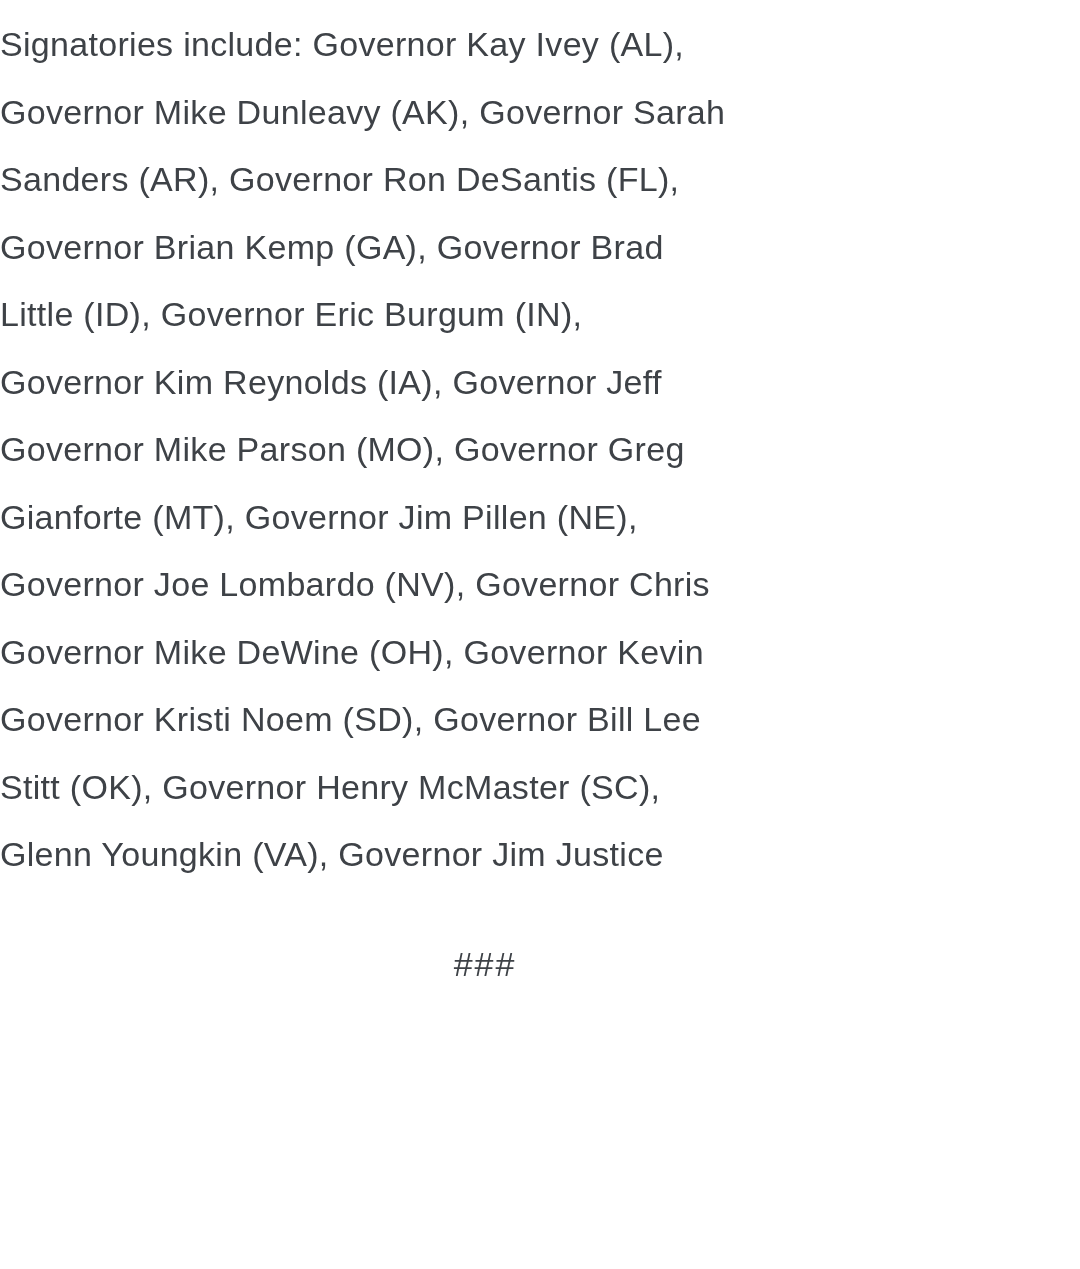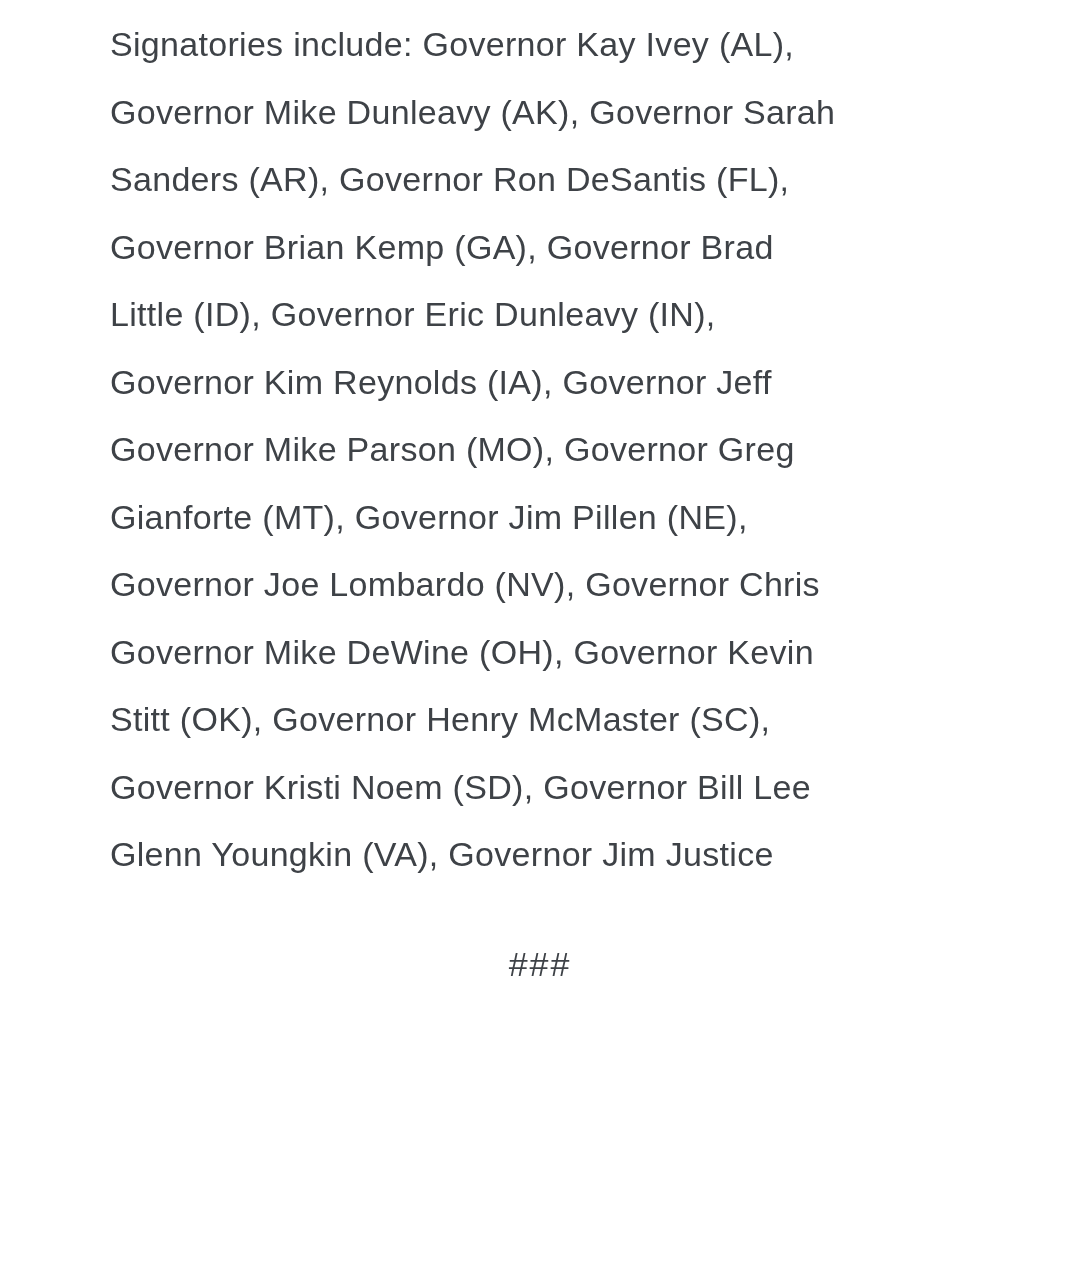--- a/index.html
+++ b/index.html
@@ -9,21 +9,20 @@
     font-family: "Liberation Sans", sans-serif;
   }
   .page {
     width: 1080px;
     height: 1269px;
     background: #ffffff;
     overflow: hidden;
   }
   .press-release-body {
     padding-top: 11px;
-    padding-left: 110px;
     padding-right: 60px;
     color: #3e4247;
     font-size: 34px;
     letter-spacing: 0.3px;
     font-weight: 400;
   }
   .text-line {
     display: block;
     height: 67.5px;
     line-height: 67.5px;
@@ -45,25 +44,25 @@
 </head>
 <body>
 
 <div class="page">
   <div class="press-release-body">
     <p class="paragraph">
       <span class="text-line">Signatories include: Governor Kay Ivey (AL),</span>
       <span class="text-line">Governor Mike Dunleavy (AK), Governor Sarah</span>
       <span class="text-line">Sanders (AR), Governor Ron DeSantis (FL),</span>
       <span class="text-line">Governor Brian Kemp (GA), Governor Brad</span>
-      <span class="text-line">Little (ID), Governor Eric Dunleavy (IN),</span>
+      <span class="text-line">Little (ID), Governor Eric Burgum (IN),</span>
       <span class="text-line">Governor Kim Reynolds (IA), Governor Jeff</span>
       <span class="text-line">Governor Mike Parson (MO), Governor Greg</span>
       <span class="text-line">Gianforte (MT), Governor Jim Pillen (NE),</span>
       <span class="text-line">Governor Joe Lombardo (NV), Governor Chris</span>
       <span class="text-line">Governor Mike DeWine (OH), Governor Kevin</span>
+      <span class="text-line">Governor Kristi Noem (SD), Governor Bill Lee</span>
       <span class="text-line">Stitt (OK), Governor Henry McMaster (SC),</span>
-      <span class="text-line">Governor Kristi Noem (SD), Governor Bill Lee</span>
       <span class="text-line">Glenn Youngkin (VA), Governor Jim Justice</span>
     </p>
     <div class="end-mark-row">###</div>
   </div>
 </div>
 
 </body></html>

